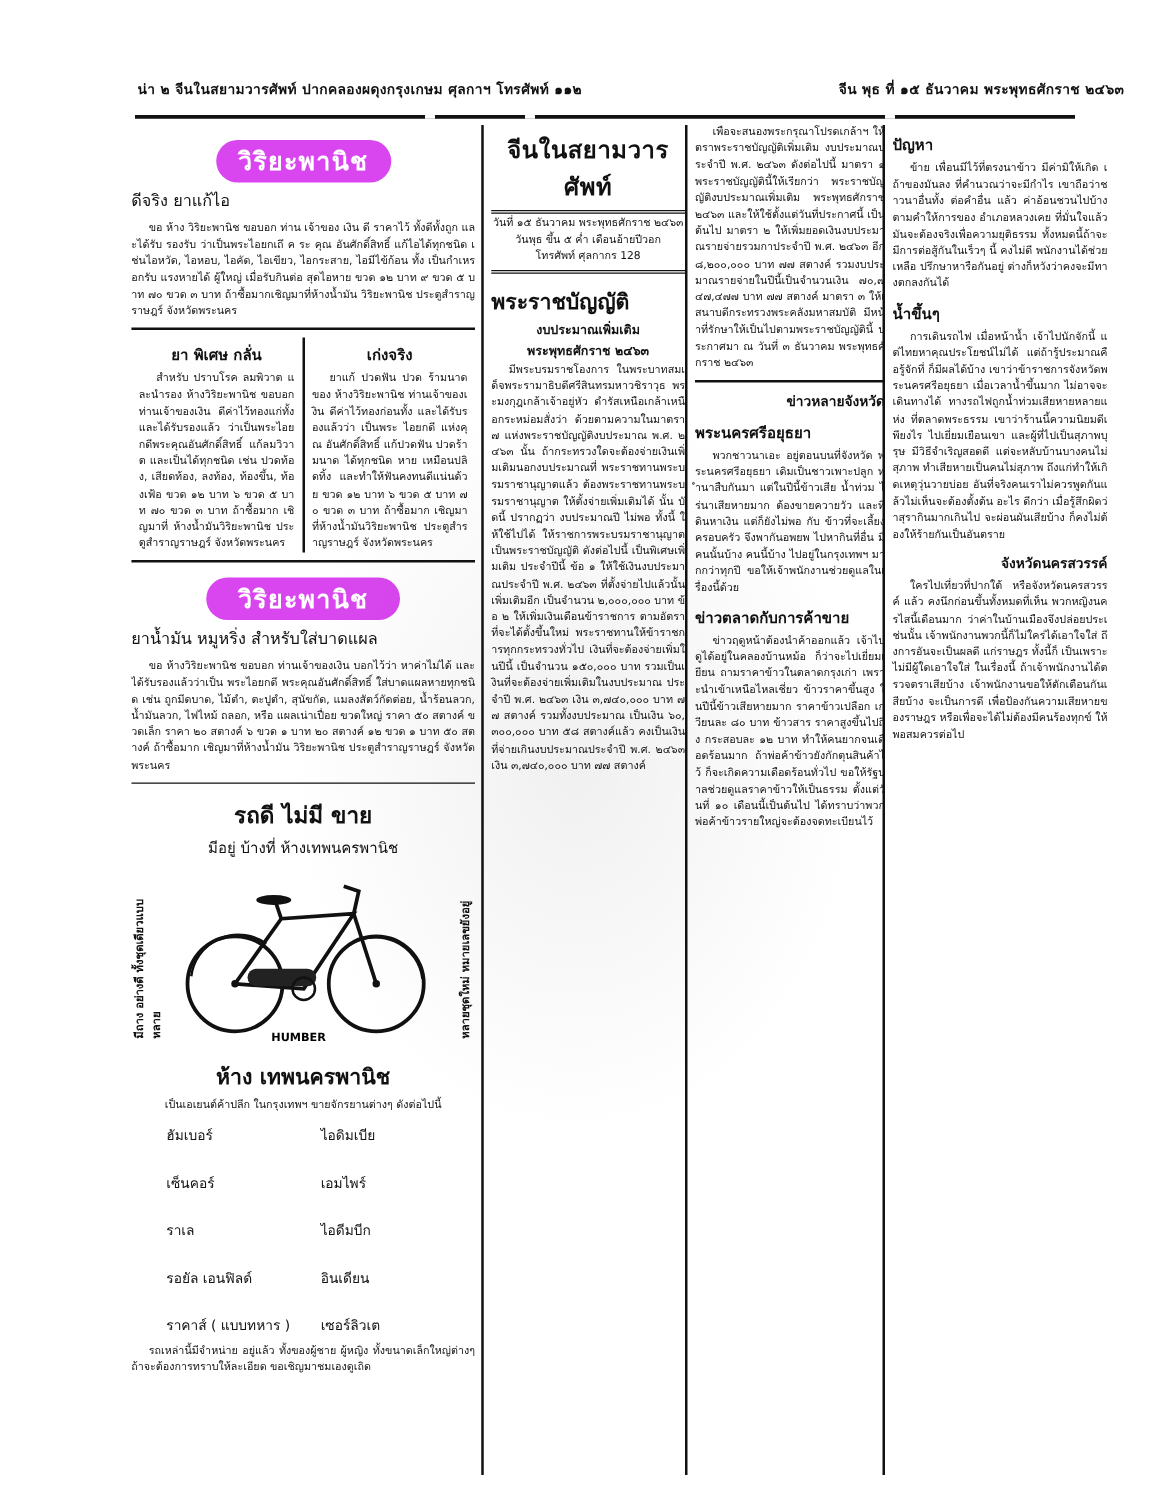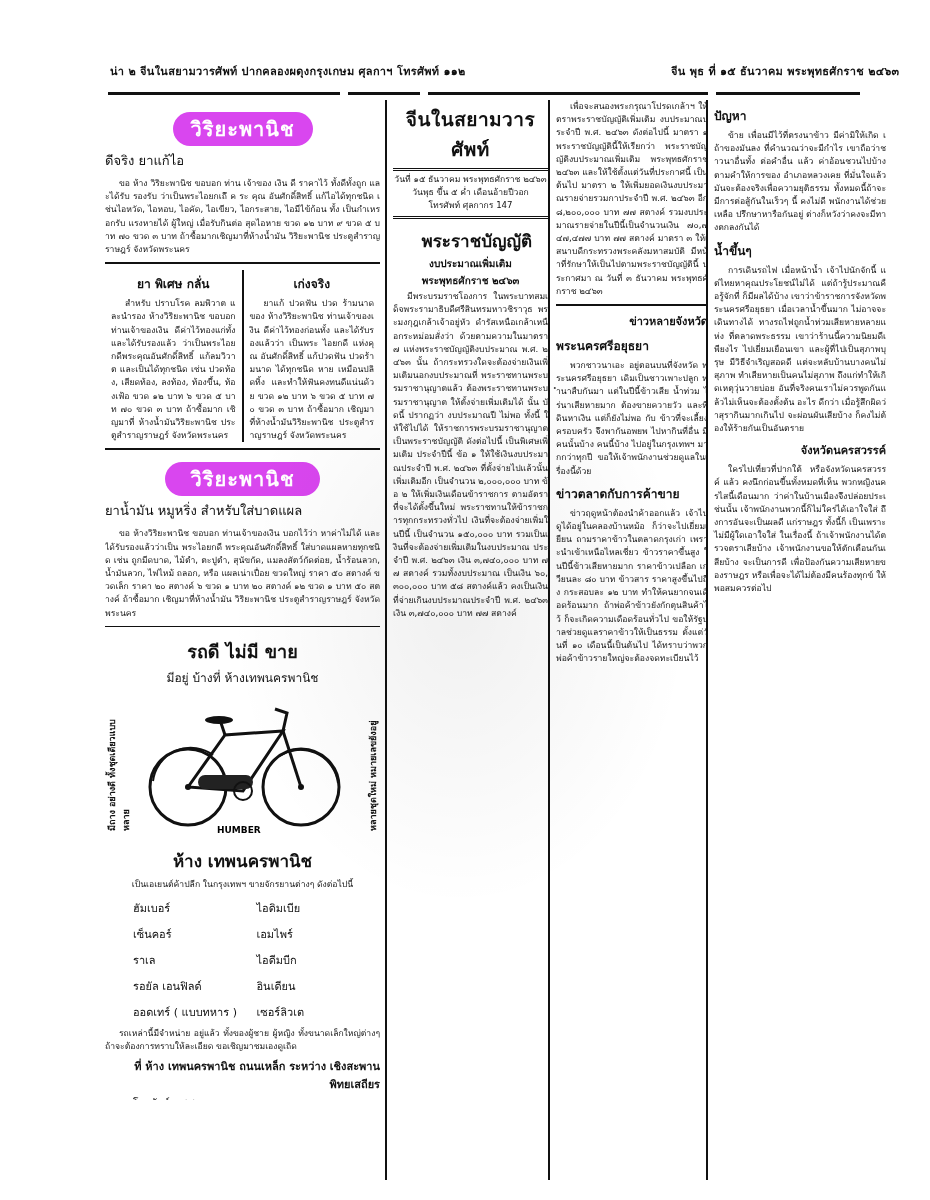--- a/index.html
+++ b/index.html
@@ -29,28 +29,28 @@
   .split{display:flex;gap:0;}
   .split>div{flex:1;padding:0 6px;}
   .split>div+div{border-left:2px solid #111;}
   .ctitle{text-align:center;font-size:12px;font-weight:bold;margin:4px 0 4px 0;}
   .ad-title{text-align:center;font-size:18px;font-weight:bold;margin:10px 0 2px 0;}
   .ad-sub{text-align:center;font-size:12px;margin:0 0 4px 0;}
   .bike-wrap{position:relative;height:150px;margin:4px 0;}
   .bike-wrap .side{position:absolute;writing-mode:vertical-rl;transform:rotate(180deg);
        font-size:9px;font-weight:bold;}
   .shop{text-align:center;font-size:17px;font-weight:bold;margin:6px 0 4px 0;}
-  .models{display:grid;grid-template-columns:1fr 1fr;row-gap:8px;margin:8px 0 6px 28px;font-size:11px;}
+  .models{display:grid;grid-template-columns:1fr 1fr;row-gap:20px;margin:8px 0 6px 28px;font-size:11px;}
   .addr{font-size:11px;font-weight:bold;margin:4px 0 2px 28px;text-align:right;}
   .phone{font-size:10px;margin:0 0 12px 28px;}
   .nameplate{font-family:Liberation Serif, serif;font-size:19px;font-weight:bold;text-align:center;
        margin:4px 0 2px 0;letter-spacing:0.5px;border-bottom:3px double #111;padding-bottom:4px;}
   .np-line{font-size:8.6px;text-align:center;line-height:13px;}
   .np-box{border-bottom:3px double #111;padding-bottom:4px;margin-bottom:8px;}
-  .headline{text-align:right;font-size:17px;font-weight:bold;margin:8px 16px 2px 0;}
+  .headline{text-align:left;font-size:17px;font-weight:bold;margin:8px 16px 2px 0;}
   .subhead{text-align:center;font-size:10px;font-weight:bold;margin:2px 0;}
   .sec-title{text-align:right;font-size:11px;font-weight:bold;margin:6px 0 4px 0;}
   .sec-left{font-size:12px;font-weight:bold;margin:6px 0 4px 0;}
   .noise{position:absolute;left:190px;top:260px;width:540px;height:700px;pointer-events:none;
        background:radial-gradient(ellipse at center, rgba(0,0,0,0.06) 0%, rgba(0,0,0,0.0) 60%);}
 </style>
 </head>
 <body>
 
 <div class="page">
@@ -112,34 +112,34 @@
     <p class="txt" style="text-align:center">เป็นเอเยนต์ค้าปลีก ในกรุงเทพฯ ขายจักรยานต่างๆ ดังต่อไปนี้</p>
     <div class="models">
       <span>ฮัมเบอร์</span>
       <span>ไอดิมเบีย</span>
       <span>เซ็นคอร์</span>
       <span>เอมไพร์</span>
       <span>ราเล</span>
       <span>ไอดีมบีก</span>
       <span>รอยัล เอนฟิลด์</span>
       <span>อินเดียน</span>
-      <span>ออดเทร์ ( แบบทหาร )</span>
+      <span>ราคาส์ ( แบบทหาร )</span>
       <span>เซอร์ลิวเต</span>
     </div>
     <p class="txt indent">รถเหล่านี้มีจำหน่าย อยู่แล้ว ทั้งของผู้ชาย ผู้หญิง ทั้งขนาดเล็กใหญ่ต่างๆ ถ้าจะต้องการทราบให้ละเอียด ขอเชิญมาชมเองดูเถิด</p>
     <div class="addr">ที่ ห้าง เทพนครพานิช ถนนเหล็ก ระหว่าง เชิงสะพาน พิทยเสถียร</div>
     <div class="phone">โทรศัพท์ ๑๕๔๗</div>
   </div>
 
   <div class="col col2">
     <div class="np-box">
       <div class="nameplate">จีนในสยามวารศัพท์</div>
       <div class="np-line">วันที่ ๑๕ ธันวาคม พระพุทธศักราช ๒๔๖๓</div>
       <div class="np-line">วันพุธ ขึ้น ๕ ค่ำ เดือนอ้ายปีวอก</div>
-      <div class="np-line">โทรศัพท์ ศุลกากร 147</div>
+      <div class="np-line">โทรศัพท์ ศุลกากร 128</div>
     </div>
     <div class="headline">พระราชบัญญัติ</div>
     <div class="subhead">งบประมาณเพิ่มเติม</div>
     <div class="subhead">พระพุทธศักราช ๒๔๖๓</div>
     <p class="txt indent">มีพระบรมราชโองการ ในพระบาทสมเด็จพระรามาธิบดีศรีสินทรมหาวชิราวุธ พระมงกุฎเกล้าเจ้าอยู่หัว ดำรัสเหนือเกล้าเหนือกระหม่อมสั่งว่า ด้วยตามความในมาตรา ๗ แห่งพระราชบัญญัติงบประมาณ พ.ศ. ๒๔๖๓ นั้น ถ้ากระทรวงใดจะต้องจ่ายเงินเพิ่มเติมนอกงบประมาณที่ พระราชทานพระบรมราชานุญาตแล้ว ต้องพระราชทานพระบรมราชานุญาต ให้ตั้งจ่ายเพิ่มเติมได้ นั้น บัดนี้ ปรากฏว่า งบประมาณปี ไม่พอ ทั้งนี้ ให้ใช้ไปได้ ให้ราชการพระบรมราชานุญาตเป็นพระราชบัญญัติ ดังต่อไปนี้ เป็นพิเศษเพิ่มเติม ประจำปีนี้ ข้อ ๑ ให้ใช้เงินงบประมาณประจำปี พ.ศ. ๒๔๖๓ ที่ตั้งจ่ายไปแล้วนั้น เพิ่มเติมอีก เป็นจำนวน ๒,๐๐๐,๐๐๐ บาท ข้อ ๒ ให้เพิ่มเงินเดือนข้าราชการ ตามอัตราที่จะได้ตั้งขึ้นใหม่ พระราชทานให้ข้าราชการทุกกระทรวงทั่วไป เงินที่จะต้องจ่ายเพิ่มในปีนี้ เป็นจำนวน ๑๕๐,๐๐๐ บาท รวมเป็นเงินที่จะต้องจ่ายเพิ่มเติมในงบประมาณ ประจำปี พ.ศ. ๒๔๖๓ เงิน ๓,๗๔๐,๐๐๐ บาท ๗๗ สตางค์ รวมทั้งงบประมาณ เป็นเงิน ๖๐,๓๐๐,๐๐๐ บาท ๕๘ สตางค์แล้ว คงเป็นเงินที่จ่ายเกินงบประมาณประจำปี พ.ศ. ๒๔๖๓ เงิน ๓,๗๔๐,๐๐๐ บาท ๗๗ สตางค์</p>
   </div>
 
   <div class="col col3">
     <p class="txt indent">เพื่อจะสนองพระกรุณาโปรดเกล้าฯ ให้ตราพระราชบัญญัติเพิ่มเติม งบประมาณประจำปี พ.ศ. ๒๔๖๓ ดังต่อไปนี้ มาตรา ๑ พระราชบัญญัตินี้ให้เรียกว่า พระราชบัญญัติงบประมาณเพิ่มเติม พระพุทธศักราช ๒๔๖๓ และให้ใช้ตั้งแต่วันที่ประกาศนี้ เป็นต้นไป มาตรา ๒ ให้เพิ่มยอดเงินงบประมาณรายจ่ายรวมกาประจำปี พ.ศ. ๒๔๖๓ อีก ๘,๒๐๐,๐๐๐ บาท ๗๗ สตางค์ รวมงบประมาณรายจ่ายในปีนี้เป็นจำนวนเงิน ๗๐,๗๔๗,๔๗๗ บาท ๗๗ สตางค์ มาตรา ๓ ให้เสนาบดีกระทรวงพระคลังมหาสมบัติ มีหน้าที่รักษาให้เป็นไปตามพระราชบัญญัตินี้ ประกาศมา ณ วันที่ ๓ ธันวาคม พระพุทธศักราช ๒๔๖๓</p>
     <div class="hr"></div>

